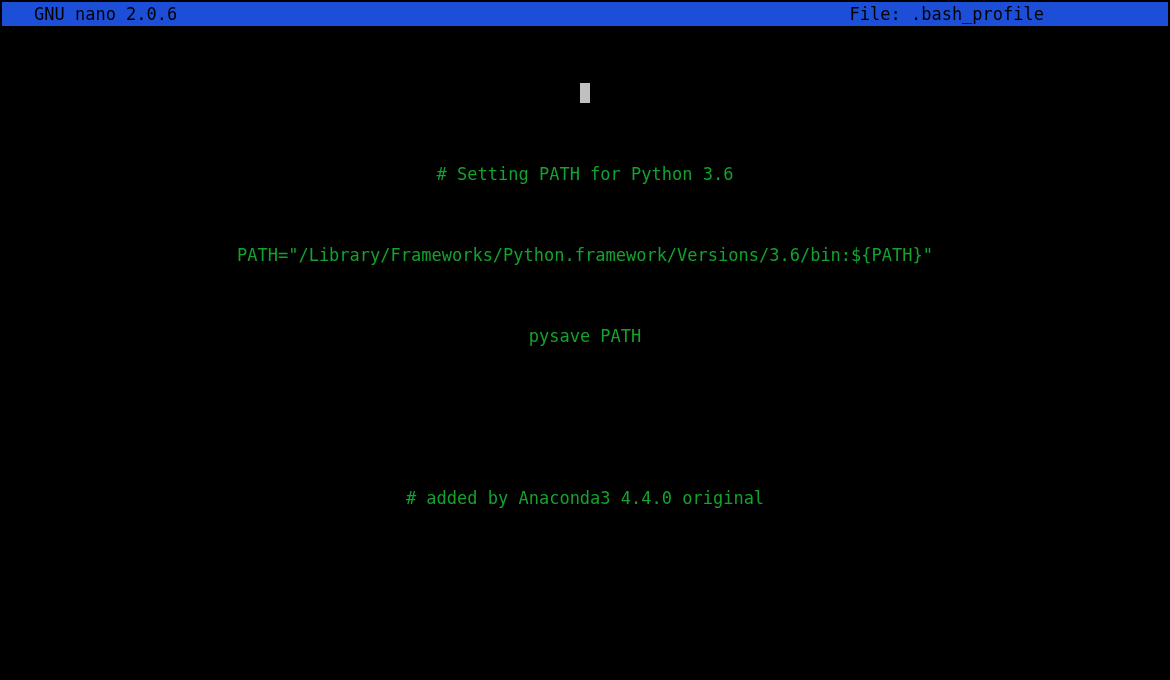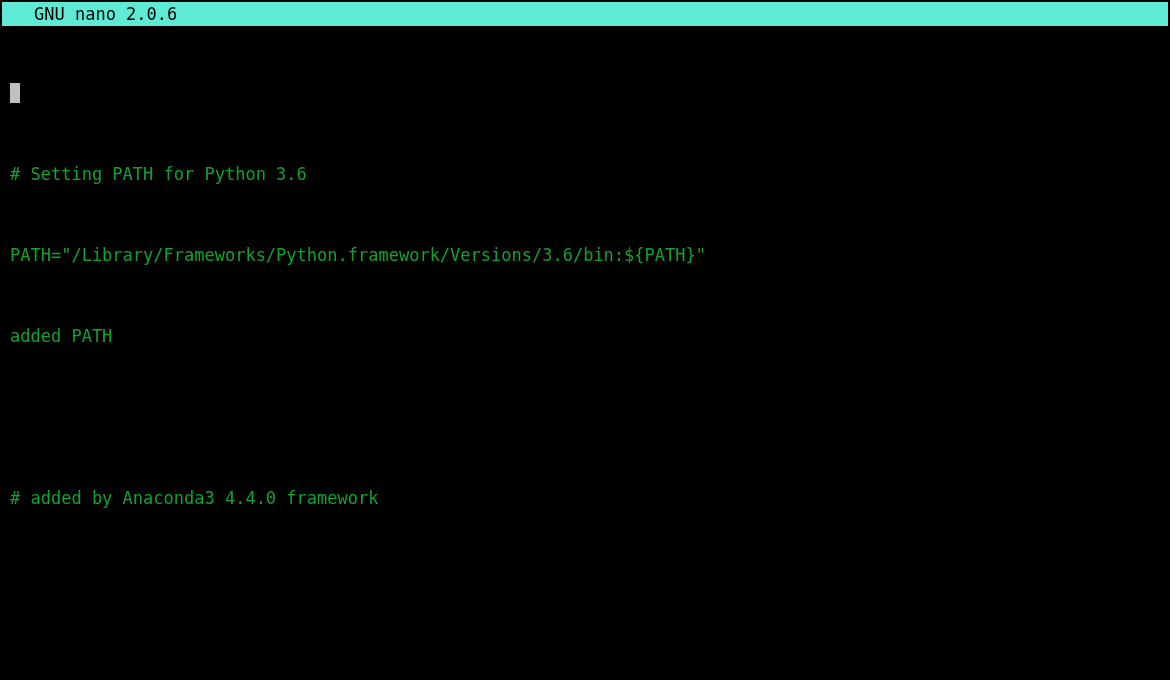--- a/index.html
+++ b/index.html
@@ -10,21 +10,21 @@
     body {
       width: 1170px;
       height: 680px;
       background: #000000;
       border: 2px solid #000000;
       font-family: "Menlo", "Monaco", "Consolas", monospace;
       font-size: 17px;
       overflow: hidden;
     }
     .title-bar {
-      background: #5eead4;
+      background: #1d4ed8;
       color: #000000;
       height: 24px;
       display: flex;
       align-items: center;
       padding: 0 4px;
       font-weight: normal;
     }
     .title-left {
       flex: 0 0 auto;
       padding-left: 28px;
@@ -47,37 +47,39 @@
     .cursor {
       display: inline-block;
       width: 10px;
       height: 20px;
       background: #c0c0c0;
       vertical-align: middle;
       margin-top: -2px;
     }
     .line {
       height: 27px;
+      text-align: center;
     }
   </style>
 </head>
 <body>
 
 <div class="title-bar">
   <span class="title-left">GNU nano 2.0.6</span>
   <span class="title-spacer"></span>
+  <span class="title-right">File: .bash_profile</span>
 </div>
 
 <div class="editor-area">
   <div class="line"><span class="cursor"></span><span></span></div>
   <div class="line"><span># Setting PATH for Python 3.6</span></div>
   <div class="line"><span>PATH="/Library/Frameworks/Python.framework/Versions/3.6/bin:${PATH}"</span></div>
-  <div class="line"><span>added PATH</span></div>
+  <div class="line"><span>pysave PATH</span></div>
   <div class="line"><span></span></div>
-  <div class="line"><span># added by Anaconda3 4.4.0 framework</span></div>
+  <div class="line"><span># added by Anaconda3 4.4.0 original</span></div>
   
   
   
   
   
   
   
   
   
   

